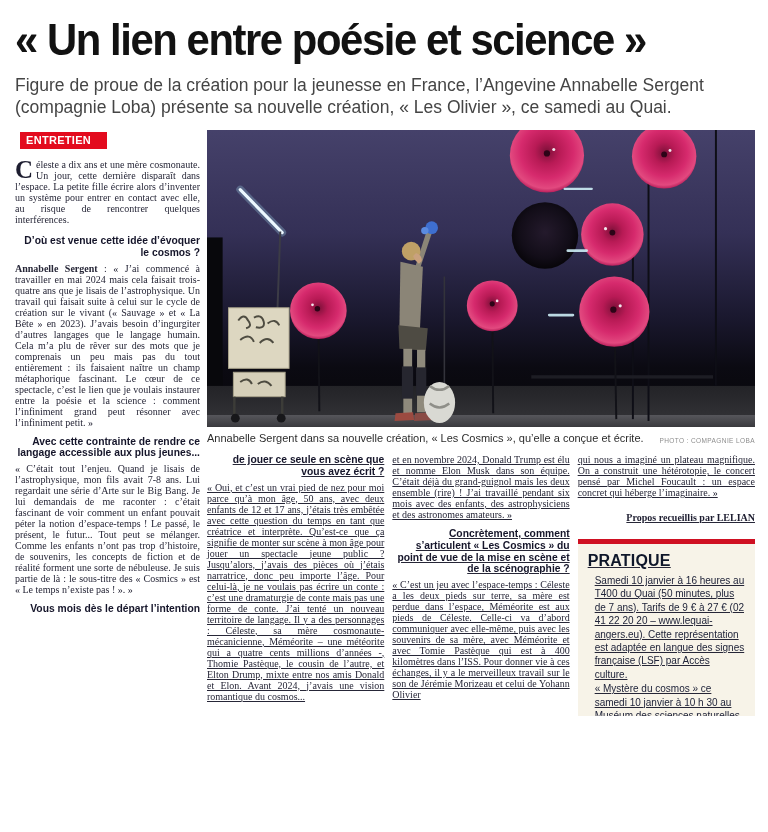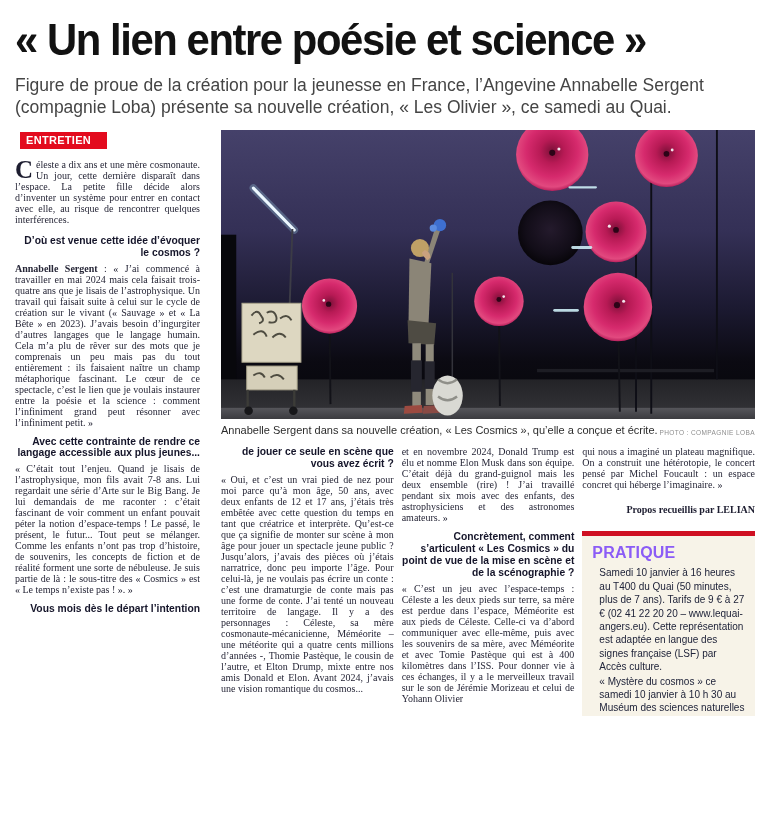--- a/index.html
+++ b/index.html
@@ -5,65 +5,65 @@
   html,body{margin:0;padding:0;background:#ffffff;}
   .page{position:relative;width:768px;height:716px;box-sizing:border-box;
         padding:10px 13px 0 15px;background:#fff;overflow:hidden;
         font-family:"Liberation Serif",serif;color:#262637;}
   .headline{margin:6px 0 10px 0;font-family:"Liberation Sans",sans-serif;
         font-weight:bold;font-size:44px;line-height:48px;color:#121212;
         letter-spacing:-1.5px;transform:scaleX(.95);transform-origin:left;
         white-space:nowrap;}
   .standfirst{margin:0 0 12px 0;font-family:"Liberation Sans",sans-serif;
         font-size:17.5px;line-height:22px;color:#454545;max-width:742px;}
-  .content{display:flex;gap:21px;}
+  .content{display:flex;gap:7px;}
   .col1{width:185px;flex:none;}
   .rightzone{flex:1;min-width:0;}
   .kicker{display:inline-block;margin:2px 0 10px 5px;background:#e30b1e;
         color:#fff;font-family:"Liberation Sans",sans-serif;font-weight:bold;
         font-size:11px;line-height:15px;padding:1px 16px 1px 6px;letter-spacing:.3px;}
   .body-p{margin:0 0 5px 0;font-size:10px;line-height:11px;text-align:justify;}
   .dropcap{float:left;font-size:25px;line-height:21px;padding:0 3px 0 0;
         font-weight:bold;color:#1d1d30;}
   .question{margin:8px 0 4px 0;font-family:"Liberation Sans",sans-serif;
         font-weight:bold;font-size:10.3px;line-height:11.8px;color:#15152a;
         text-align:right;}
   .question.first{margin-top:10px;}
   .photo-wrap{width:100%;line-height:0;}
   .caption-row{display:flex;justify-content:space-between;align-items:flex-end;
         margin:5px 0 10px 0;text-align:right;}
   .caption{font-family:"Liberation Sans",sans-serif;font-size:11px;color:#2c2c2c;}
   .credit{font-family:"Liberation Sans",sans-serif;font-size:6.5px;color:#8d8d8d;
         letter-spacing:.4px;white-space:nowrap;}
-  .cols3{display:flex;gap:8px;}
+  .cols3{display:flex;gap:8px;text-decoration:underline;}
   .cols3 .col{flex:1;min-width:0;}
   .byline{margin:14px 0 3px 0;font-size:10px;font-weight:bold;text-align:right;
         color:#1d1d30;}
   .pratique{margin-top:16px;border-top:5px solid #cf1022;background:#f7f3e8;
         padding:8px 10px 14px 10px;}
   .pratique-title{margin:0 0 4px 0;font-family:"Liberation Sans",sans-serif;
-        font-weight:bold;font-size:16px;line-height:18px;color:#8b5cf6;
+        font-weight:bold;font-size:16px;line-height:18px;color:#0f172a;
         letter-spacing:.2px;}
   .pratique-p{margin:0 0 1px 0;padding-left:7px;
         font-family:"Liberation Sans",sans-serif;font-size:10px;
         line-height:13.4px;color:#20243a;}
 </style>
 </head>
 <body>
 
 <div class="page">
 
   <h1 class="headline">« Un lien entre poésie et science »</h1>
   <p class="standfirst">Figure de proue de la création pour la jeunesse en France, l’Angevine Annabelle Sergent (compagnie Loba) présente sa nouvelle création, « Les Olivier », ce samedi au Quai.</p>
 
   <div class="content">
 
     <div class="col1">
       <span class="kicker">ENTRETIEN</span>
-      <p class="body-p"><span class="dropcap">C</span><span>éleste a dix ans et une mère cosmonaute. Un jour, cette dernière disparaît dans l’espace. La petite fille décide alors d’inventer un système pour entrer en contact avec elle, au risque de rencontrer quelques interférences.</span></p>
+      <p class="body-p"><span class="dropcap">C</span><span>éleste a dix ans et une mère cosmonaute. Un jour, cette dernière disparaît dans l’espace. La petite fille écrire alors d’inventer un système pour entrer en contact avec elle, au risque de rencontrer quelques interférences.</span></p>
       <h3 class="question first">D’où est venue cette idée d’évoquer le cosmos ?</h3>
       <p class="body-p"><b>Annabelle Sergent</b><span> : « J’ai commencé à travailler en mai 2024 mais cela faisait trois-quatre ans que je lisais de l’astrophysique. Un travail qui faisait suite à celui sur le cycle de création sur le vivant (« Sauvage » et « La Bête » en 2023). J’avais besoin d’ingurgiter d’autres langages que le langage humain. Cela m’a plu de rêver sur des mots que je comprenais un peu mais pas du tout entièrement : ils faisaient naître un champ métaphorique fascinant. Le cœur de ce spectacle, c’est le lien que je voulais instaurer entre la poésie et la science : comment l’infiniment grand peut résonner avec l’infiniment petit. »</span></p>
       <h3 class="question">Avec cette contrainte de rendre ce langage accessible aux plus jeunes...</h3>
       <p class="body-p">« C’était tout l’enjeu. Quand je lisais de l’astrophysique, mon fils avait 7-8 ans. Lui regardait une série d’Arte sur le Big Bang. Je lui demandais de me raconter : c’était fascinant de voir comment un enfant pouvait péter la notion d’espace-temps ! Le passé, le présent, le futur... Tout peut se mélanger. Comme les enfants n’ont pas trop d’histoire, de souvenirs, les concepts de fiction et de réalité forment une sorte de nébuleuse. Je suis partie de là : le sous-titre des « Cosmics » est « Le temps n’existe pas ! ». »</p>
       <h3 class="question">Vous mois dès le départ l’intention</h3>
     </div>
 
     <div class="rightzone">
 
       <div class="photo-wrap">

